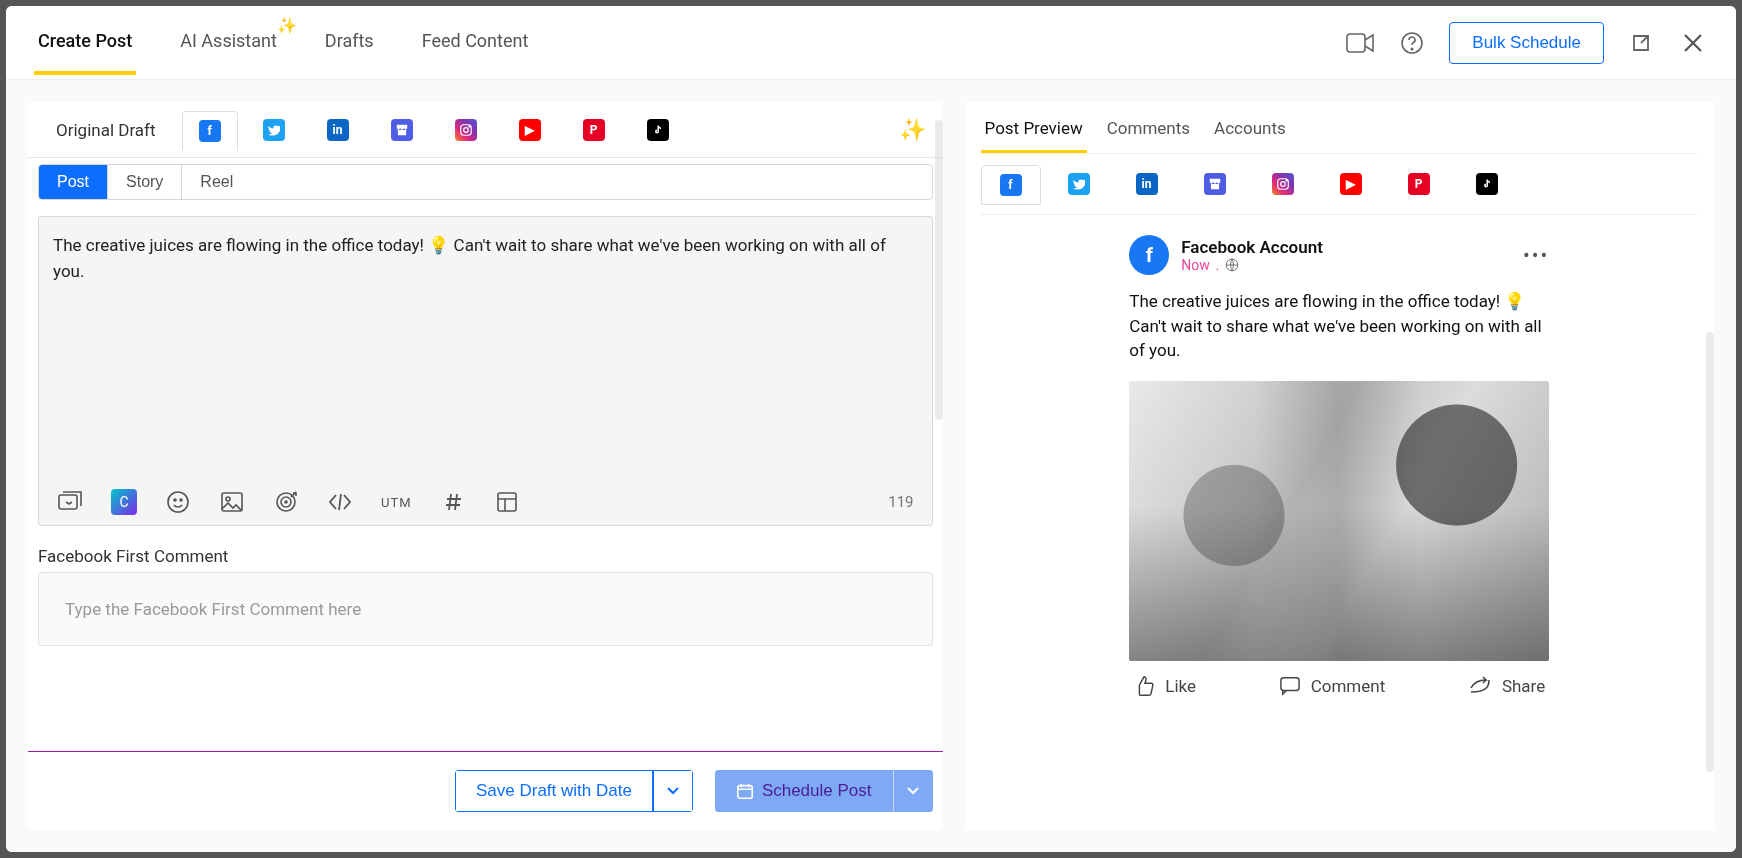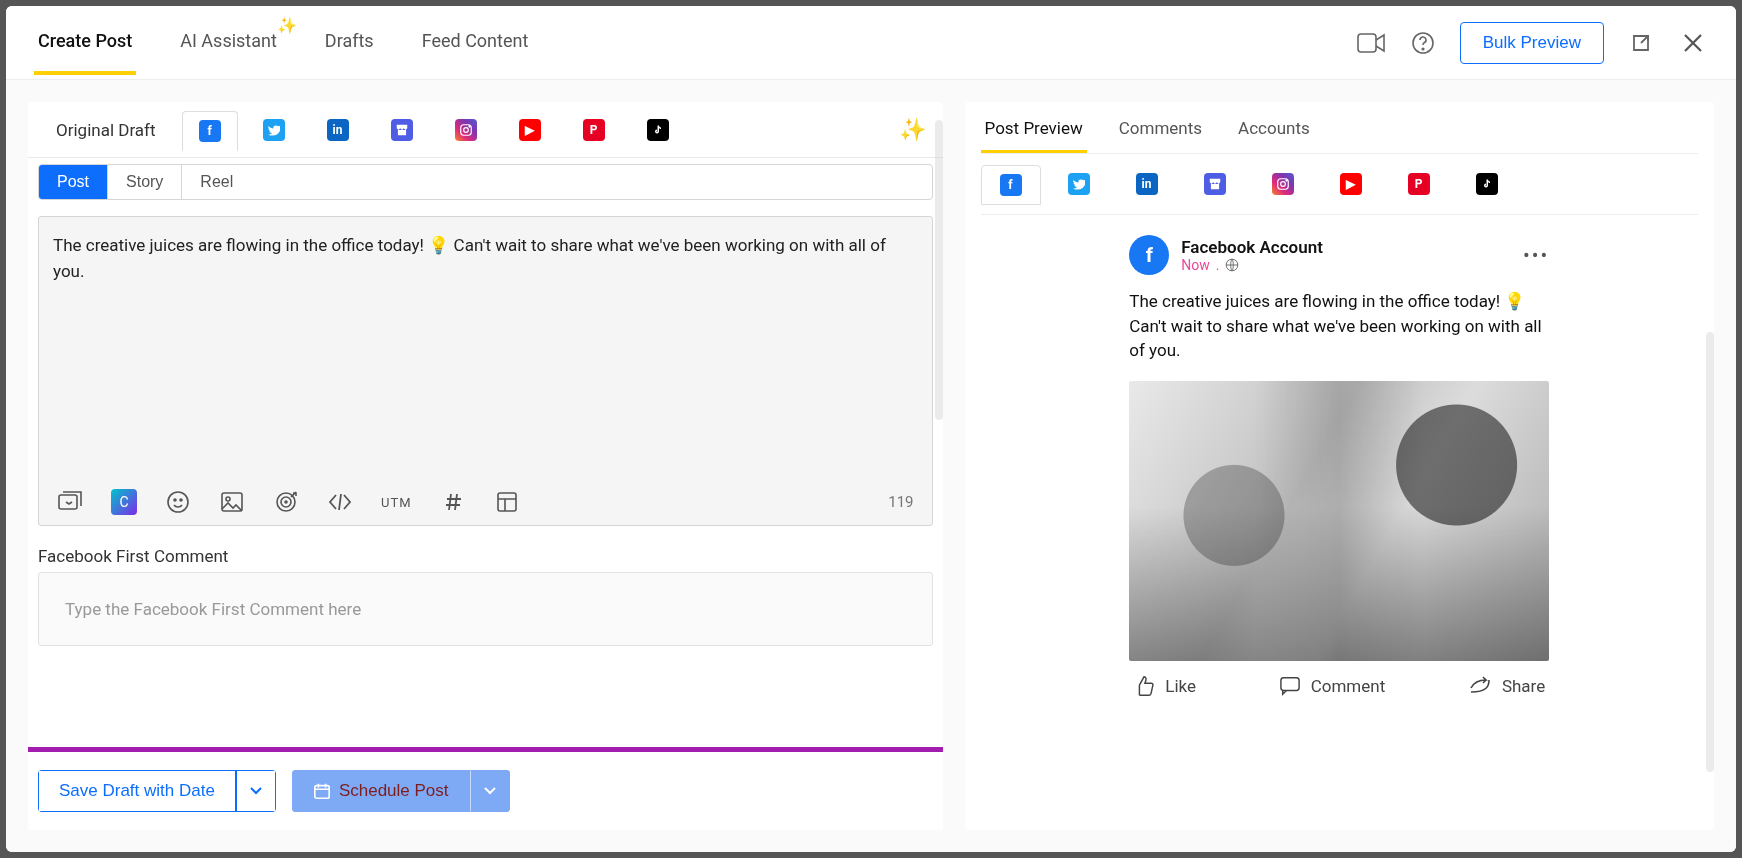--- a/index.html
+++ b/index.html
@@ -162,35 +162,35 @@
 
   .first-comment-label { margin: 20px 10px 6px; font-size: 17px; color:#333; }
   .first-comment-box {
     margin: 0 10px; border:1px solid #e2e2e2; background:#fafafa; border-radius:3px;
     padding: 26px; min-height: 72px;
     font-size:17px; color:#888;
   }
 
   .left-footer {
     margin-top: auto;
-    display:flex; justify-content:flex-start; gap: 16px;
+    display:flex; justify-content:flex-end; gap: 22px;
     padding: 18px 10px;
-    border-top: 5px solid #a21caf;
+    border-top: 1px solid #a21caf;
     background:#fff;
   }
   .split-btn { display:flex; border-radius:4px; overflow:hidden; }
   .split-btn.outline button { background:#fff; color:#0d6efd; border:1px solid #0d6efd; }
-  .split-btn.primary button { background:#7ea9f5; color:#7f1d1d; border:1px solid #7ea9f5; }
+  .split-btn.primary button { background:#7ea9f5; color:#4c1d95; border:1px solid #7ea9f5; }
   .split-btn button { padding:10px 20px; font-size:17px; cursor:pointer; display:flex; align-items:center; gap:8px; }
   .split-btn .chev { padding:10px 12px; border-left-width:1px; }
   .split-btn.outline .chev { border-left:1px solid #0d6efd; }
   .split-btn.primary .chev { border-left:1px solid rgba(255,255,255,.6); }
 
   
-  .right-tabs { display:flex; gap:28px; border-bottom:1px solid #eee; height:48px; align-items:flex-end; }
+  .right-tabs { display:flex; gap:16px; border-bottom:1px solid #eee; height:48px; align-items:flex-end; }
   .right-tab { font-size:17px; color:#555; padding: 12px 4px; border-bottom:3px solid transparent; cursor:pointer; }
   .right-tab.active { color:#111; border-bottom-color:#ffcf00; }
   .right-channel-row { display:flex; gap: 8px; padding: 10px 0; border-bottom:1px solid #eee; }
   .right-channel-row .chip { width: 60px; height: 40px; border:1px solid transparent; }
   .right-channel-row .chip.active { border:1px solid #ddd; background:#fff; }
 
   .fb-card { margin: 20px auto; width: 420px; }
   .fb-head { display:flex; align-items:center; gap:12px; position:relative; }
   .fb-avatar { width:40px;height:40px;border-radius:50%;background:#1877f2;color:#fff;display:flex;align-items:center;justify-content:center;font-weight:700;font-size:20px; }
   .fb-name { font-size:17px; font-weight:600; color:#111; }
@@ -238,21 +238,21 @@
             <path d="M19 7 L27 2 V18 L19 13"></path>
           </svg>
       </span>
       <span class="icon-btn">
         <svg width="24" height="24" viewBox="0 0 24 24" fill="none" stroke="#666" stroke-width="1.6">
             <circle cx="12" cy="12" r="10"></circle>
             <path d="M9 9a3 3 0 1 1 4.2 2.7c-.9.5-1.2 1-1.2 2.3"></path>
             <circle cx="12" cy="18" r=".8" fill="#666"></circle>
           </svg>
       </span>
-      <button class="bulk-btn">Bulk Preview</button>
+      <button class="bulk-btn">Bulk Schedule</button>
       <span class="icon-btn">
         <svg width="22" height="22" viewBox="0 0 22 22" fill="none" stroke="#666" stroke-width="1.8">
             <path d="M4 4h14v14H4z"></path>
             <path d="M13 4 L18 4 L18 9"></path>
             <path d="M18 4 L11 11"></path>
           </svg>
       </span>
       <span class="icon-btn">
         <svg width="22" height="22" viewBox="0 0 22 22" stroke="#555" stroke-width="2.2">
             <path d="M3 3 L19 19 M19 3 L3 19"></path>

